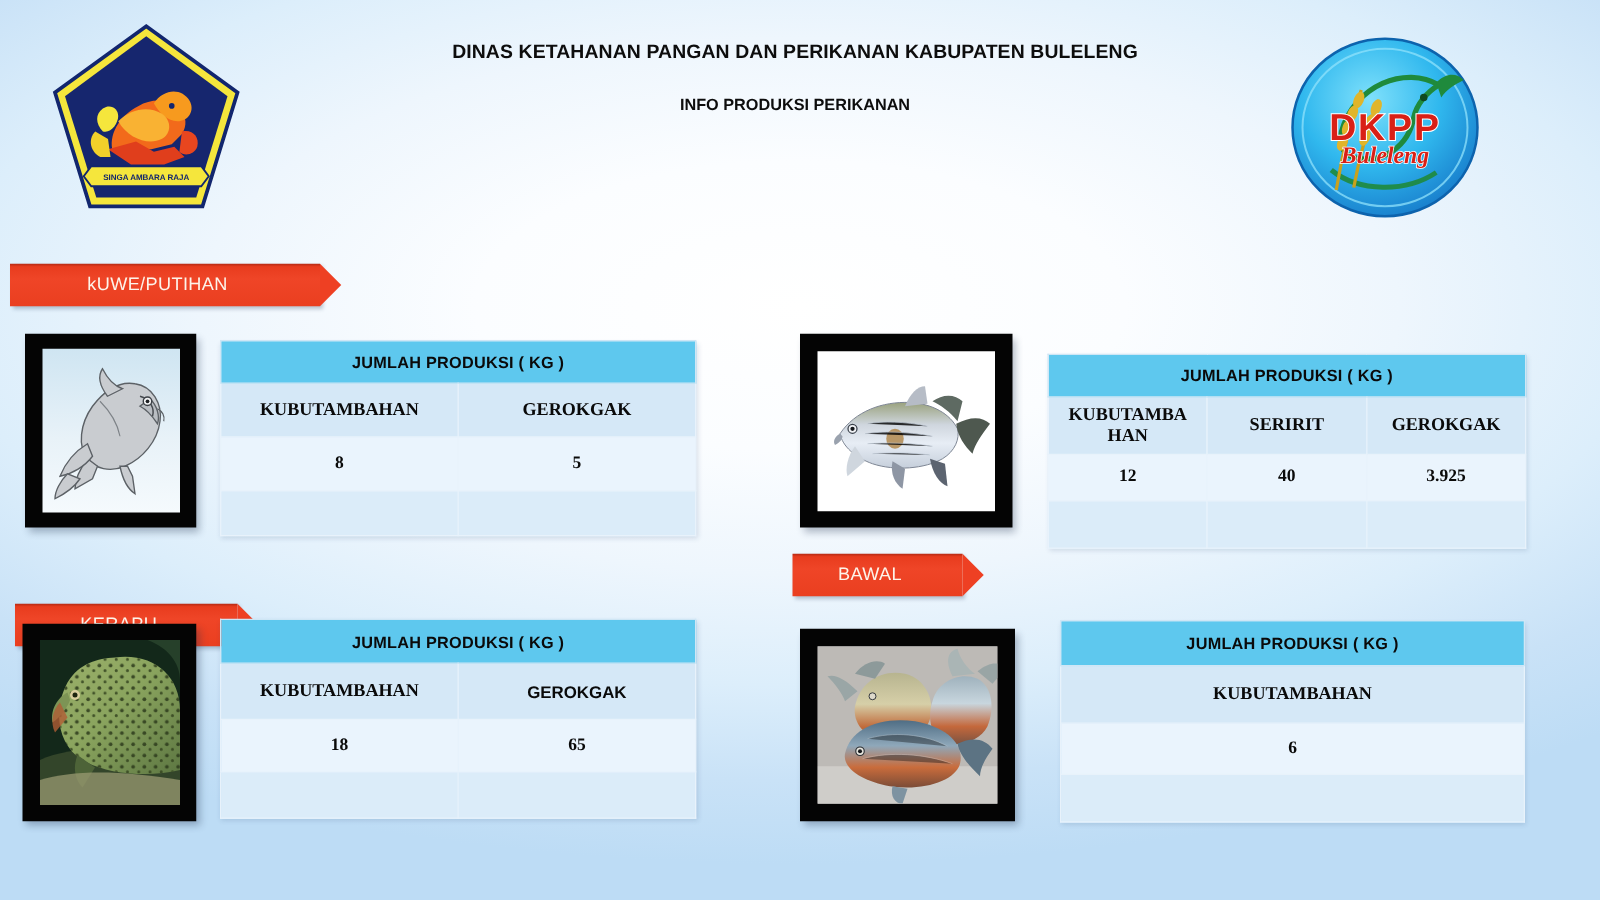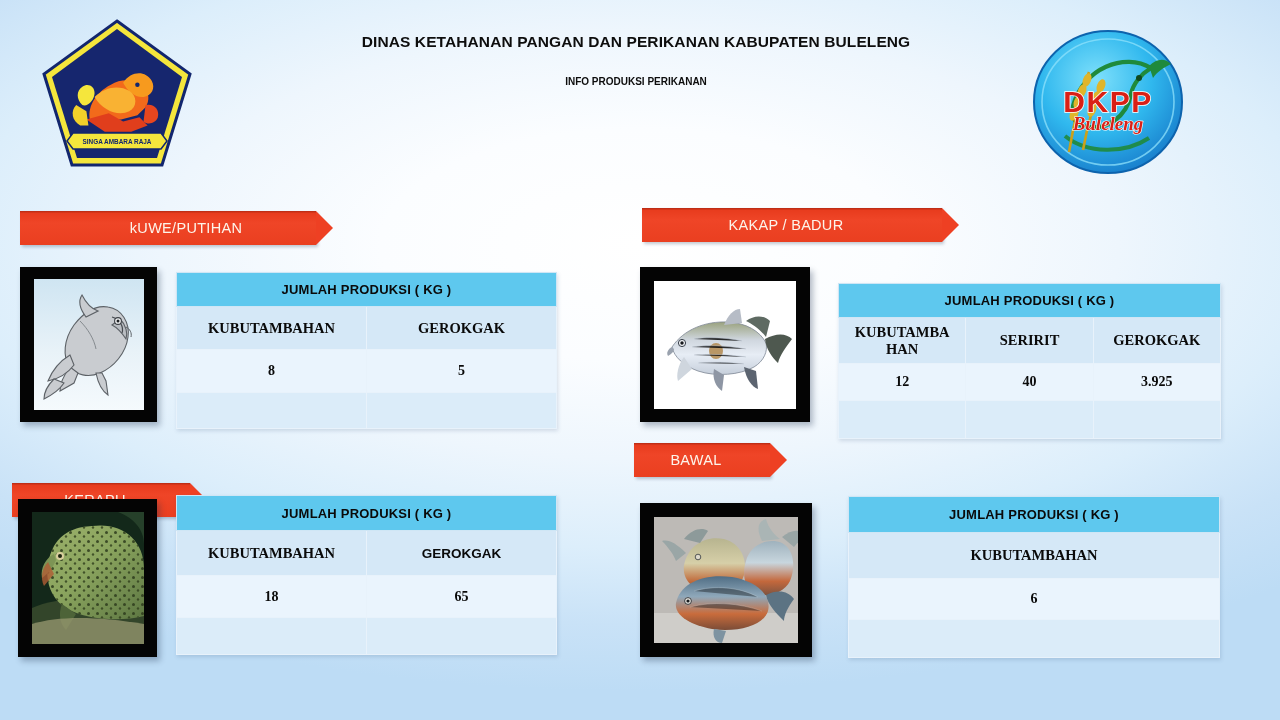--- a/index.html
+++ b/index.html
@@ -15,21 +15,21 @@
       radial-gradient(ellipse 78% 62% at 50% 34%, #ffffff 0%, #fbfdff 26%, #eef6fd 48%, #dceefb 68%, #c9e2f7 85%, #bddcf5 100%);
   }
   
   .hdr-title{
     position:absolute;left:246px;top:33px;width:780px;
     text-align:center;font-size:15.5px;font-weight:bold;color:#0d0d0d;
     letter-spacing:.1px;
   }
   .hdr-sub{
     position:absolute;left:246px;top:76px;width:780px;
-    text-align:center;font-size:10px;font-weight:bold;color:#0d0d0d;
+    text-align:center;font-size:13px;font-weight:bold;color:#0d0d0d;
   }
   
   .emblem{position:absolute;left:41px;top:17px;width:152px;height:160px;}
   
   .dkpp{position:absolute;left:1029px;top:28px;width:158px;height:148px;}
   
   .banner{
     position:absolute;height:34px;
     background:linear-gradient(180deg,#b52a14 0%,#e83c1e 7%,#ef4527 35%,#ea3f20 100%);
     color:#fdf4ea;font-size:14.5px;font-weight:normal;
@@ -129,21 +129,21 @@
         <ellipse cx="72" cy="58" rx="4" ry="7" transform="rotate(22 72 58)"></ellipse>
         <ellipse cx="67" cy="70" rx="4" ry="7" transform="rotate(22 67 70)"></ellipse>
         <ellipse cx="63" cy="82" rx="4" ry="7" transform="rotate(22 63 82)"></ellipse>
       </g>
 
       <text x="79" y="84" text-anchor="middle" font-family="Liberation Sans, sans-serif" font-size="30" font-weight="bold" fill="#d92016" stroke="#ffffff" stroke-width="1.6" paint-order="stroke" letter-spacing="1.5">DKPP</text>
       <text x="79" y="102" text-anchor="middle" font-family="Liberation Serif, serif" font-size="19" font-style="italic" font-weight="bold" fill="#d92016" stroke="#ffffff" stroke-width="1.2" paint-order="stroke">Buleleng</text>
     </svg>
   </div>
 
-  <div class="banner" style="left:20px;top:211px;width:248px;padding-left:48px;">
+  <div class="banner" style="left:8px;top:211px;width:248px;">
     <span class="btxt">kUWE/PUTIHAN</span>
   </div>
 
   <div class="photo" style="left:20px;top:267px;width:137px;height:155px;padding:0;">
     <div class="inner" style="width:110px;height:131px;background:linear-gradient(180deg,#cfe5f2 0%,#e8f2f8 55%,#f5fafd 100%);">
       <svg viewBox="0 0 110 131" width="110" height="131">
         <g fill="#c9ccd0" stroke="#5c6166" stroke-width="1.1">
           <path d="M74,28 C88,30 96,44 94,58 C92,74 80,88 66,94 C54,99 42,96 36,88 C28,78 30,60 40,46 C50,33 62,26 74,28 Z"></path>
           <path d="M52,38 C46,30 44,22 48,16 C52,24 58,30 64,32 Z"></path>
           <path d="M36,88 C30,96 26,104 26,112 L40,104 L44,94 Z"></path>
@@ -176,23 +176,20 @@
         <td class="val" style="height:40px;">5</td>
       </tr>
       <tr>
         <td class="blank" style="height:33px;"></td>
         <td class="blank" style="height:33px;"></td>
       </tr>
     </tbody>
       </table>
   </div>
 
-  <div class="banner" style="left:642px;top:208px;width:300px;">
-    <span class="btxt">KAKAP  /  BADUR</span>
-  </div>
 
   <div class="photo" style="left:640px;top:267px;width:170px;height:155px;">
     <div class="inner" style="width:142px;height:128px;background:#ffffff;">
       <svg viewBox="0 0 142 128" width="142" height="128">
         <defs>
           <linearGradient id="bg1" x1="0" y1="0" x2="0" y2="1">
             <stop offset="0%" stop-color="#9aa27e"></stop>
             <stop offset="34%" stop-color="#cfd6de"></stop>
             <stop offset="62%" stop-color="#e7edf5"></stop>
             <stop offset="100%" stop-color="#c6cfdb"></stop>

